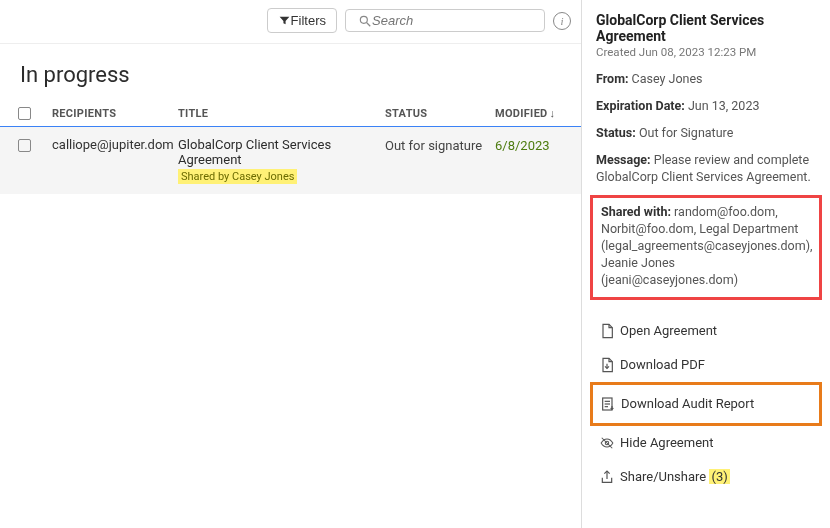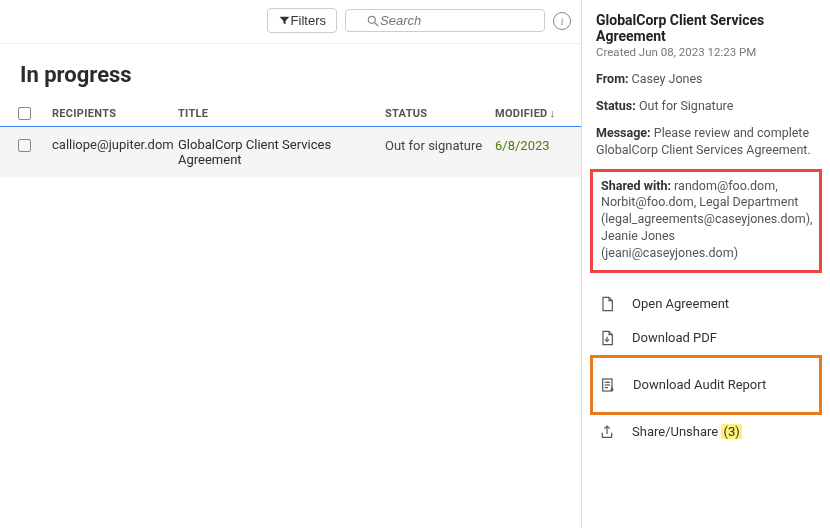--- a/index.html
+++ b/index.html
@@ -40,21 +40,21 @@
     padding: 4px 10px;
     font-size: 13px;
     cursor: pointer;
     color: #333;
   }
   .search-wrap {
     display: inline-flex;
     align-items: center;
     border: 1px solid #ccc;
     border-radius: 4px;
-    padding: 3px 20px;
+    padding: 3px 12px;
     width: 200px;
   }
   .search-wrap input {
     border: none;
     outline: none;
     font-size: 13px;
     font-style: italic;
     color: #888;
     flex: 1;
     background: transparent;
@@ -67,21 +67,21 @@
     align-items: center;
     justify-content: center;
     font-size: 11px;
     color: #888;
     font-style: italic;
     font-family: Georgia, serif;
     cursor: pointer;
   }
   .section-title {
     font-size: 22px;
-    font-weight: 700;
+    font-weight: 400;
     color: #2c2c2c;
     padding: 18px 0 14px 20px;
   }
   .table {
     width: 100%;
   }
   .thead {
     display: flex;
     padding: 6px 0;
     font-size: 11px;
@@ -153,37 +153,37 @@
   }
   .actions-title {
     font-size: 16px;
     font-weight: 700;
     color: #222;
     margin: 6px 0 10px 0;
   }
   .action-item {
     display: flex;
     align-items: center;
-    gap: 16px;
+    gap: 4px;
     padding: 8px 2px;
     font-size: 13px;
     color: #333;
     cursor: pointer;
   }
   .action-item .aicon {
     width: 18px; height: 18px;
     display: inline-flex;
     align-items: center;
     justify-content: center;
     color: #555;
   }
   .audit-box {
     border: 3px solid #e87b1a;
     margin: 0 -6px;
-    padding: 10px 4px;
+    padding: 2px 4px;
   }
   .hl-yellow {
     background: #fff176;
     padding: 0 2px;
   }
   svg { display: block; }
 </style>
 </head>
 <body>
 
@@ -223,32 +223,34 @@
         <div class="col-status">STATUS</div>
         <div class="col-modified"><span>MODIFIED</span><span class="sort-arrow">↓</span></div>
       </div>
       <div class="trow">
         <div class="col-check">
             <input type="checkbox" style="">
           </div>
         <div class="col-recip">calliope@jupiter.dom</div>
         <div class="col-title">
           <div class="title-main">GlobalCorp Client Services Agreement</div>
+          <span class="shared-by">Shared by Casey Jones</span>
         </div>
         <div class="col-status">Out for signature</div>
         <div class="col-modified">6/8/2023</div>
       </div>
     </div>
   </div>
 
   <div class="right">
     <div class="doc-title">GlobalCorp Client Services Agreement</div>
     <div class="created">Created Jun 08, 2023 12:23 PM</div>
 
     <div class="meta-row"><b>From:</b>&nbsp;<span>Casey Jones</span></div>
+    <div class="meta-row"><b>Expiration Date:</b>&nbsp;<span>Jun 13, 2023</span></div>
     <div class="meta-row"><b>Status:</b>&nbsp;<span>Out for Signature</span></div>
     <div class="meta-row"><b>Message:</b>&nbsp;<span>Please review and complete GlobalCorp Client Services Agreement.</span></div>
 
     <div class="shared-box">
       <div class="meta-row" style="margin-bottom:0"><b>Shared with:</b>&nbsp;<span>random@foo.dom, Norbit@foo.dom, Legal Department (legal_agreements@caseyjones.dom), Jeanie Jones (jeani@caseyjones.dom)</span></div>
     </div>
 
 
     <div class="action-item">
       <span class="aicon">
@@ -281,20 +283,30 @@
               <line x1="7" y1="12" x2="15" y2="12"></line>
               <line x1="7" y1="16" x2="12" y2="16"></line>
               <path d="M18 15v5"></path>
               <path d="M16 18l2 2 2-2"></path>
             </svg>
         </span>
         <span>Download Audit Report</span>
       </div>
     </div>
 
+    <div class="action-item">
+      <span class="aicon">
+        <svg width="18" height="14" viewBox="0 0 24 24" fill="none" stroke="#555" stroke-width="1.8">
+            <path d="M2 12s4-7 10-7 10 7 10 7-4 7-10 7-10-7-10-7z"></path>
+            <circle cx="12" cy="12" r="3"></circle>
+            <line x1="3" y1="3" x2="21" y2="21"></line>
+          </svg>
+      </span>
+      <span>Hide Agreement</span>
+    </div>
 
     <div class="action-item">
       <span class="aicon">
         <svg width="16" height="16" viewBox="0 0 24 24" fill="none" stroke="#555" stroke-width="1.8">
             <path d="M12 3v12"></path>
             <path d="M8 7l4-4 4 4"></path>
             <path d="M5 13v7h14v-7"></path>
           </svg>
       </span>
       <span><span>Share/Unshare </span><span class="hl-yellow">(3)</span></span>

